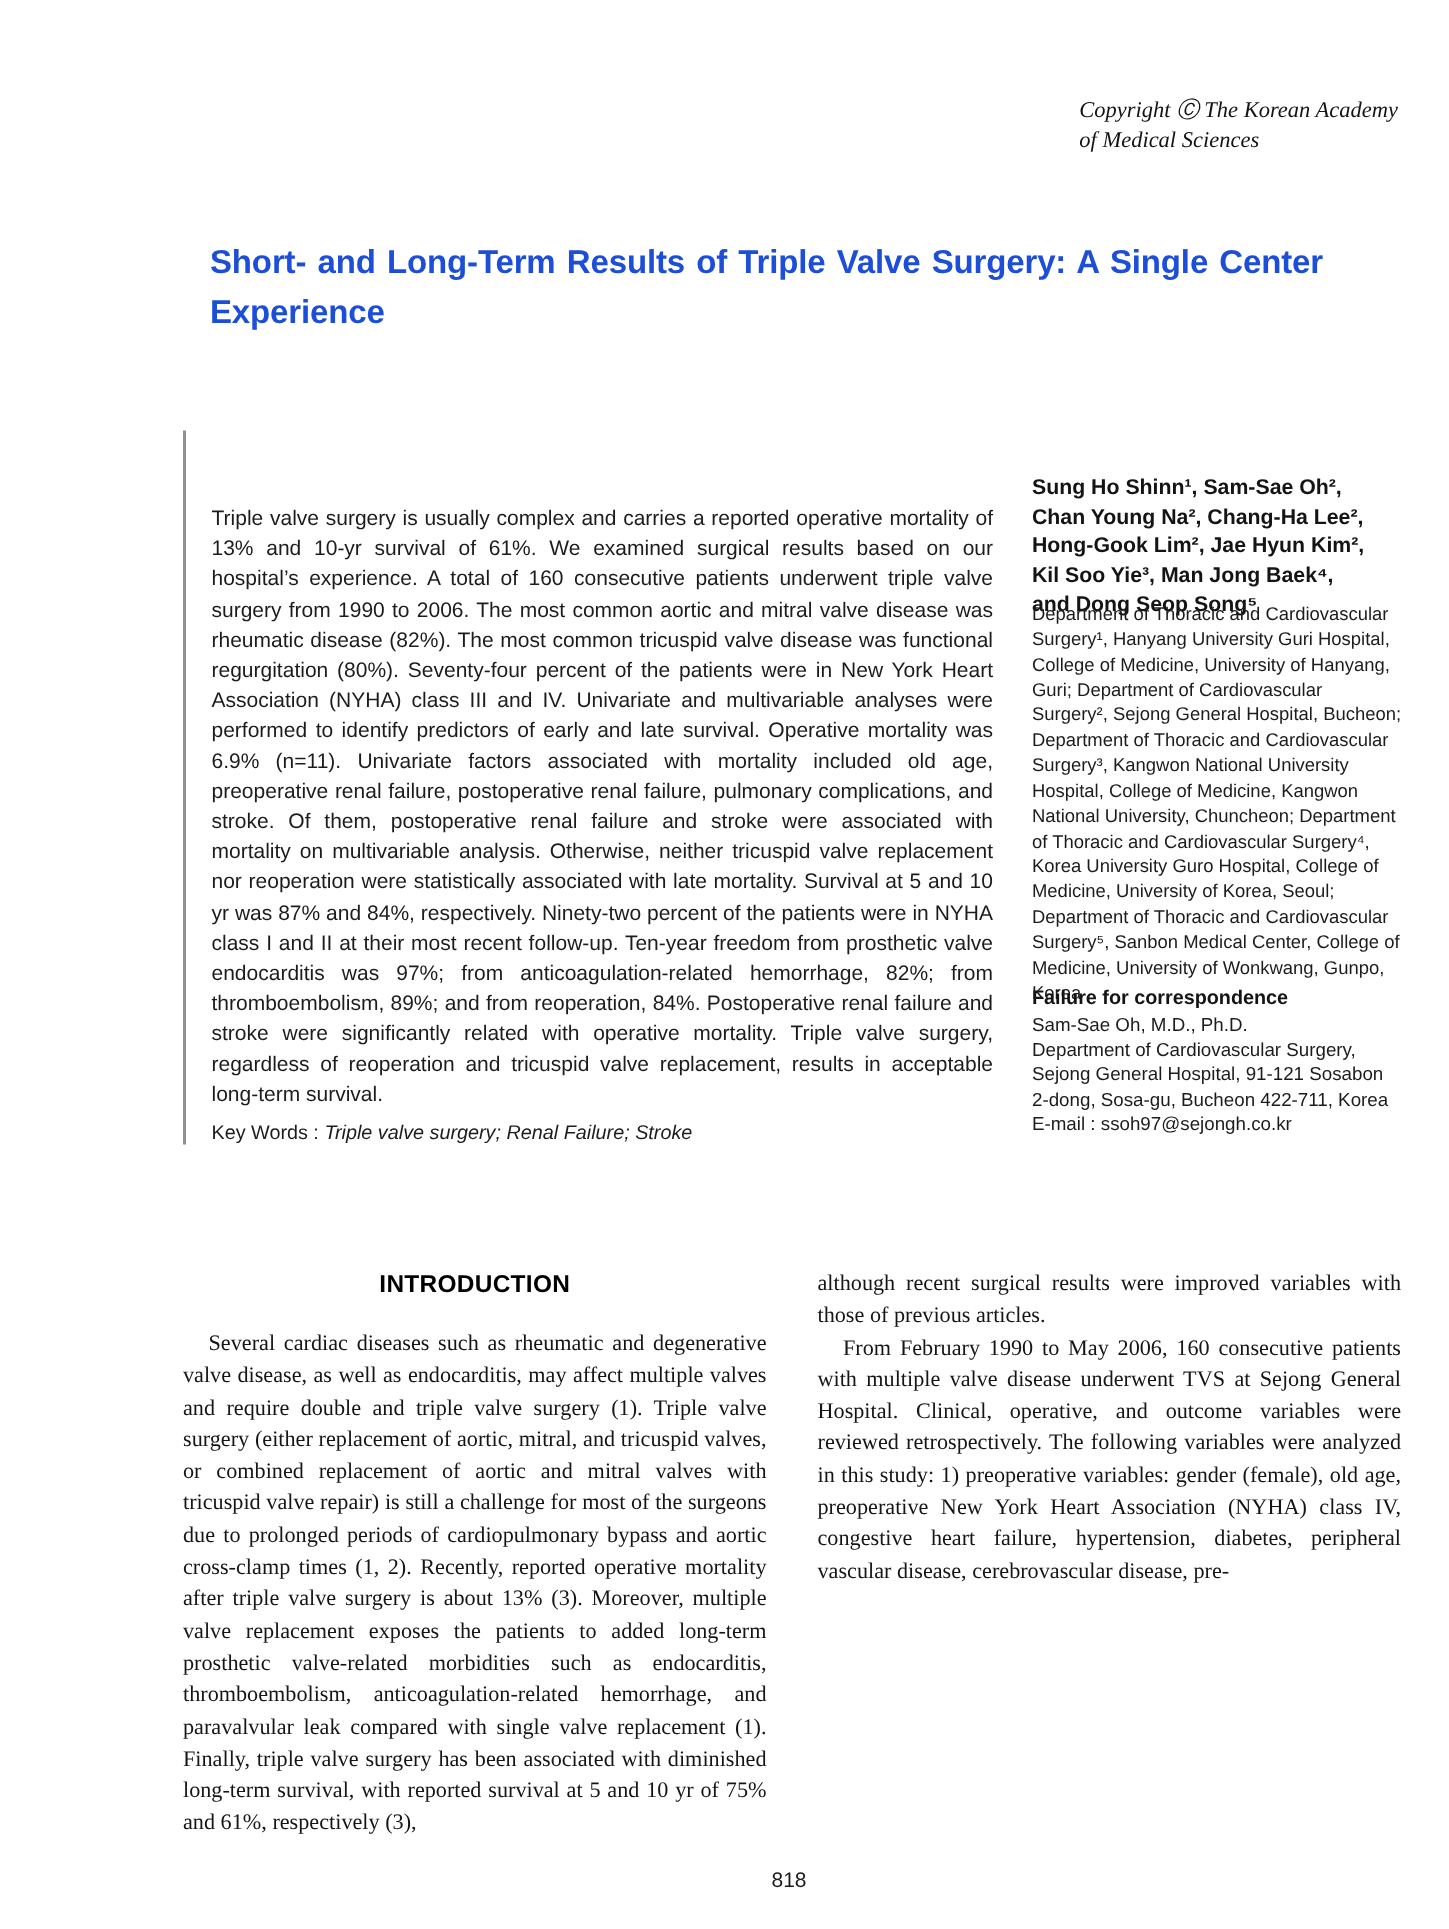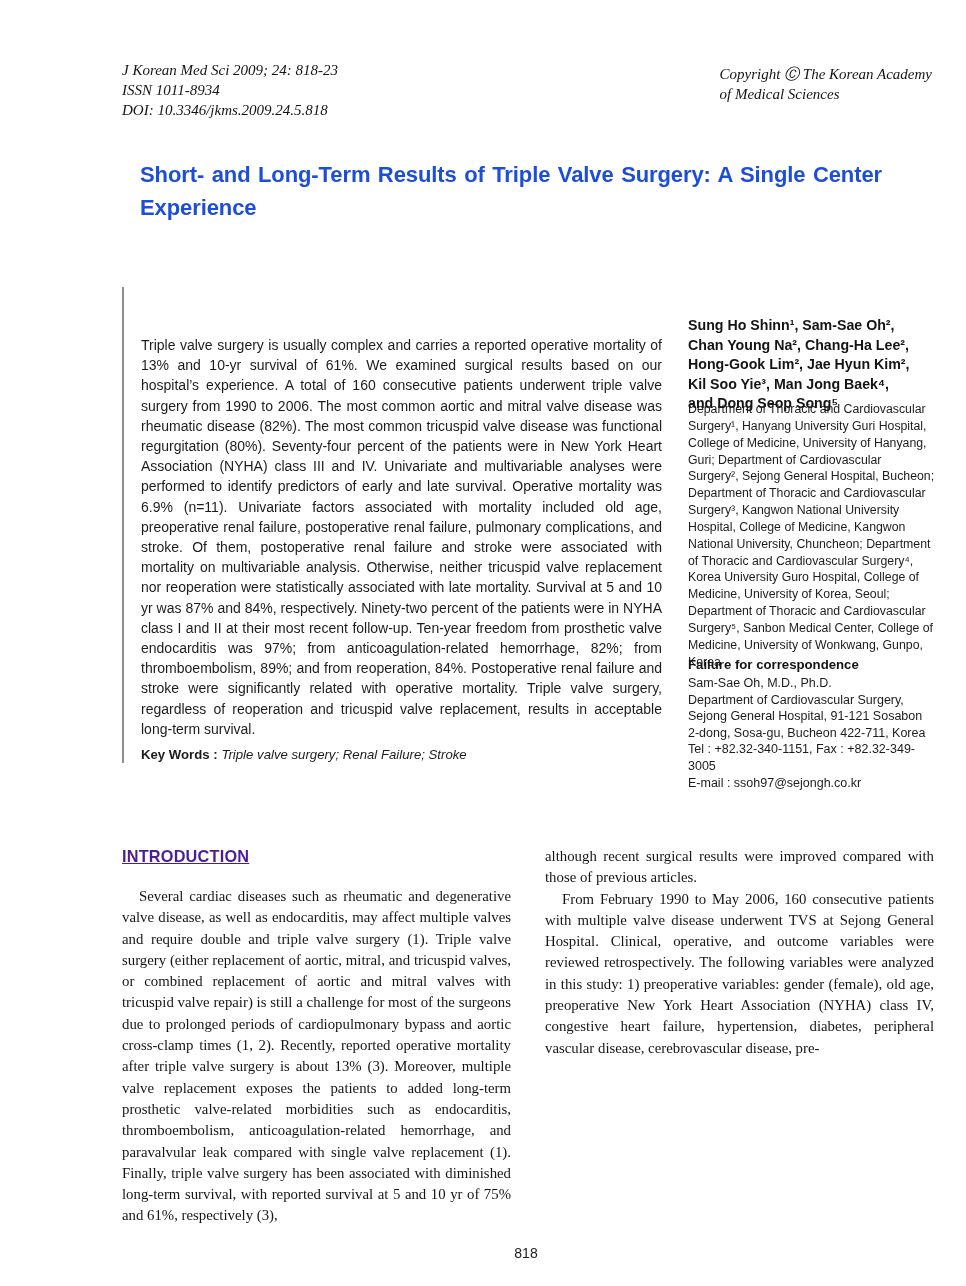--- a/index.html
+++ b/index.html
@@ -40,21 +40,21 @@
   }
   .abstract {
     position:absolute; left:141px; top:291px; width:521px;
     font:14px/20.2px "Liberation Sans", sans-serif;
     text-align:justify; hyphens:auto; color:#1c1c1c;margin-top:44px;
   }
   .keywords {
     position:absolute; left:141px; top:746px; width:521px;
     font:13.2px/17px "Liberation Sans", sans-serif; color:#1c1c1c;
   }
-  .keywords .kw-label { font-weight:bold; }
+  .keywords .kw-label { font-weight:normal; }
   .keywords .kw-value { font-style:italic; }
 
   
   .authors {
     position:absolute; left:688px; top:288px; width:250px;
     font:bold 14.2px/19.6px "Liberation Sans", sans-serif;
     color:#141414;
     margin-top:28px;
   }
   .affiliations {
@@ -77,47 +77,42 @@
     font:12.5px/16.6px "Liberation Sans", sans-serif;
     color:#1c1c1c;
   }
 
   
   .col { position:absolute; top:846px; width:389px; }
   .col-left  { left:122px; }
   .col-right { left:545px; }
   .sec-heading {
     font:bold 16.3px/20px "Liberation Sans", sans-serif;
-    color:#4c1d95;
-    margin-bottom:20px; letter-spacing:0.2px;text-decoration:underline;
+    text-align:center; color:#000000;
+    margin-bottom:20px; letter-spacing:0.2px;
   }
   .sec-heading.mid { margin-top:25px; margin-bottom:19px; }
   .body-para {
     font:14.8px/21.3px "Liberation Serif", serif;
     text-align:justify; hyphens:auto; color:#151515;
   }
   .body-para.indent { text-indent:17px; }
 
   
   .page-number {
     position:absolute; left:122px; top:1244px; width:808px;
     text-align:center;
     font:14px/18px "Liberation Sans", sans-serif; color:#1c1c1c;
   }
 </style>
 </head>
 <body>
 
 <div class="page">
 
-  <div class="hdr-left">
-    <div>J Korean Med Sci 2009; 24: 818-23</div>
-    <div>ISSN 1011-8934</div>
-    <div>DOI: 10.3346/jkms.2009.24.5.818</div>
-  </div>
   <div class="hdr-right">
     <div>Copyright Ⓒ The Korean Academy</div>
     <div>of Medical Sciences</div>
   </div>
 
   <h1 class="title">Short- and Long-Term Results of Triple Valve Surgery: A Single Center Experience</h1>
 
   <div class="abstract-rule"></div>
   <p class="abstract">Triple valve surgery is usually complex and carries a reported operative mortality of 13% and 10-yr survival of 61%. We examined surgical results based on our hospital’s experience. A total of 160 consecutive patients underwent triple valve surgery from 1990 to 2006. The most common aortic and mitral valve disease was rheumatic disease (82%). The most common tricuspid valve disease was functional regurgitation (80%). Seventy-four percent of the patients were in New York Heart Association (NYHA) class III and IV. Univariate and multivariable analyses were performed to identify predictors of early and late survival. Operative mortality was 6.9% (n=11). Univariate factors associated with mortality included old age, preoperative renal failure, postoperative renal failure, pulmonary complications, and stroke. Of them, postoperative renal failure and stroke were associated with mortality on multivariable analysis. Otherwise, neither tricuspid valve replacement nor reoperation were statistically associated with late mortality. Survival at 5 and 10 yr was 87% and 84%, respectively. Ninety-two percent of the patients were in NYHA class I and II at their most recent follow-up. Ten-year freedom from prosthetic valve endocarditis was 97%; from anticoagulation-related hemorrhage, 82%; from thromboembolism, 89%; and from reoperation, 84%. Postoperative renal failure and stroke were significantly related with operative mortality. Triple valve surgery, regardless of reoperation and tricuspid valve replacement, results in acceptable long-term survival.</p>
   <p class="keywords">
@@ -134,29 +129,28 @@
     <div>and Dong Seop Song⁵</div>
   </div>
 
   <div class="affiliations">Department of Thoracic and Cardiovascular Surgery¹, Hanyang University Guri Hospital, College of Medicine, University of Hanyang, Guri; Department of Cardiovascular Surgery², Sejong General Hospital, Bucheon; Department of Thoracic and Cardiovascular Surgery³, Kangwon National University Hospital, College of Medicine, Kangwon National University, Chuncheon; Department of Thoracic and Cardiovascular Surgery⁴, Korea University Guro Hospital, College of Medicine, University of Korea, Seoul; Department of Thoracic and Cardiovascular Surgery⁵, Sanbon Medical Center, College of Medicine, University of Wonkwang, Gunpo, Korea</div>
 
 
   <div class="corr-heading">Failure for correspondence</div>
   <div class="corr-body">
     <div>Sam-Sae Oh, M.D., Ph.D.</div>
     <div>Department of Cardiovascular Surgery, Sejong General Hospital, 91-121 Sosabon 2-dong, Sosa-gu, Bucheon 422-711, Korea</div>
-    <div>Tel : +82.32-340-1151, Fax : +82.32-349-3005</div>
     <div>E-mail : ssoh97@sejongh.co.kr</div>
   </div>
 
   <div class="col col-left">
     <h2 class="sec-heading">INTRODUCTION</h2>
     <p class="body-para indent">Several cardiac diseases such as rheumatic and degenerative valve disease, as well as endocarditis, may affect multiple valves and require double and triple valve surgery (1). Triple valve surgery (either replacement of aortic, mitral, and tricuspid valves, or combined replacement of aortic and mitral valves with tricuspid valve repair) is still a challenge for most of the surgeons due to prolonged periods of cardiopulmonary bypass and aortic cross-clamp times (1, 2). Recently, reported operative mortality after triple valve surgery is about 13% (3). Moreover, multiple valve replacement exposes the patients to added long-term prosthetic valve-related morbidities such as endocarditis, thromboembolism, anticoagulation-related hemorrhage, and paravalvular leak compared with single valve replacement (1). Finally, triple valve surgery has been associated with diminished long-term survival, with reported survival at 5 and 10 yr of 75% and 61%, respectively (3),</p>
   </div>
 
   <div class="col col-right">
-    <p class="body-para">although recent surgical results were improved compared with those of previous articles.</p>
+    <p class="body-para">although recent surgical results were improved variables with those of previous articles.</p>
     <p class="body-para indent">From February 1990 to May 2006, 160 consecutive patients with multiple valve disease underwent TVS at Sejong General Hospital. Clinical, operative, and outcome variables were reviewed retrospectively. The following variables were analyzed in this study: 1) preoperative variables: gender (female), old age, preoperative New York Heart Association (NYHA) class IV, congestive heart failure, hypertension, diabetes, peripheral vascular disease, cerebrovascular disease, pre-</p>
   </div>
 
   <div class="page-number">818</div>
 
 </div>
 
 </body></html>

